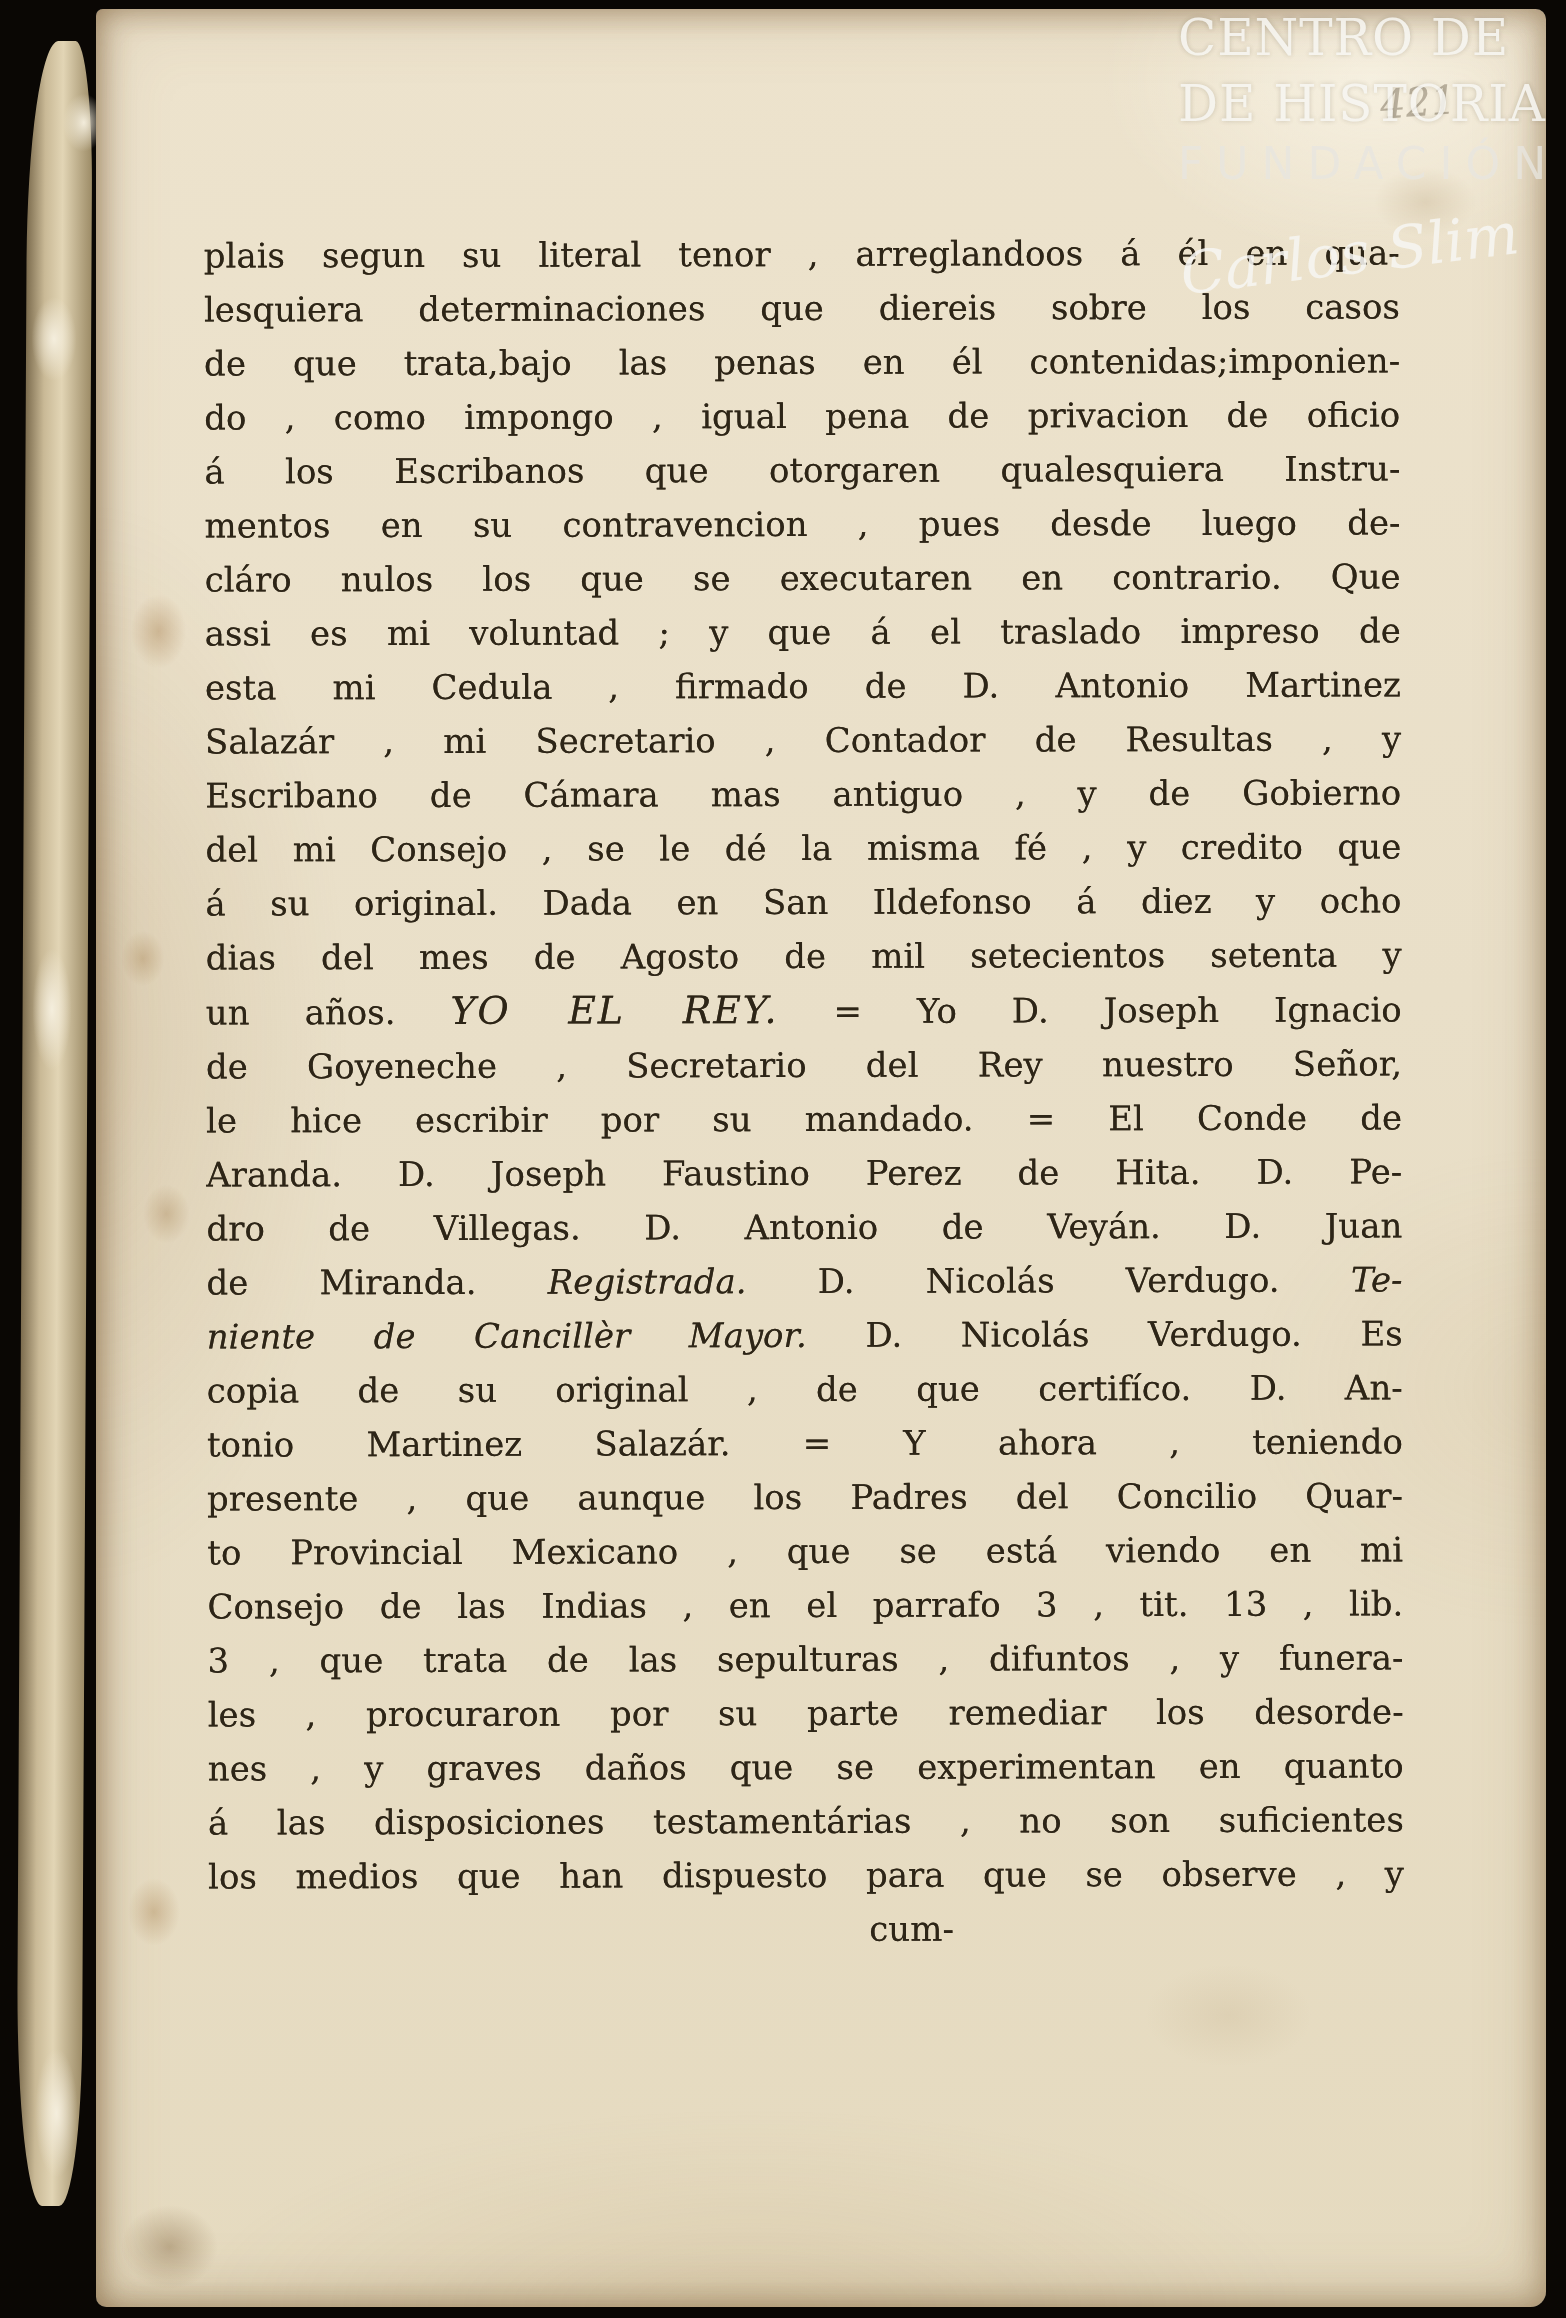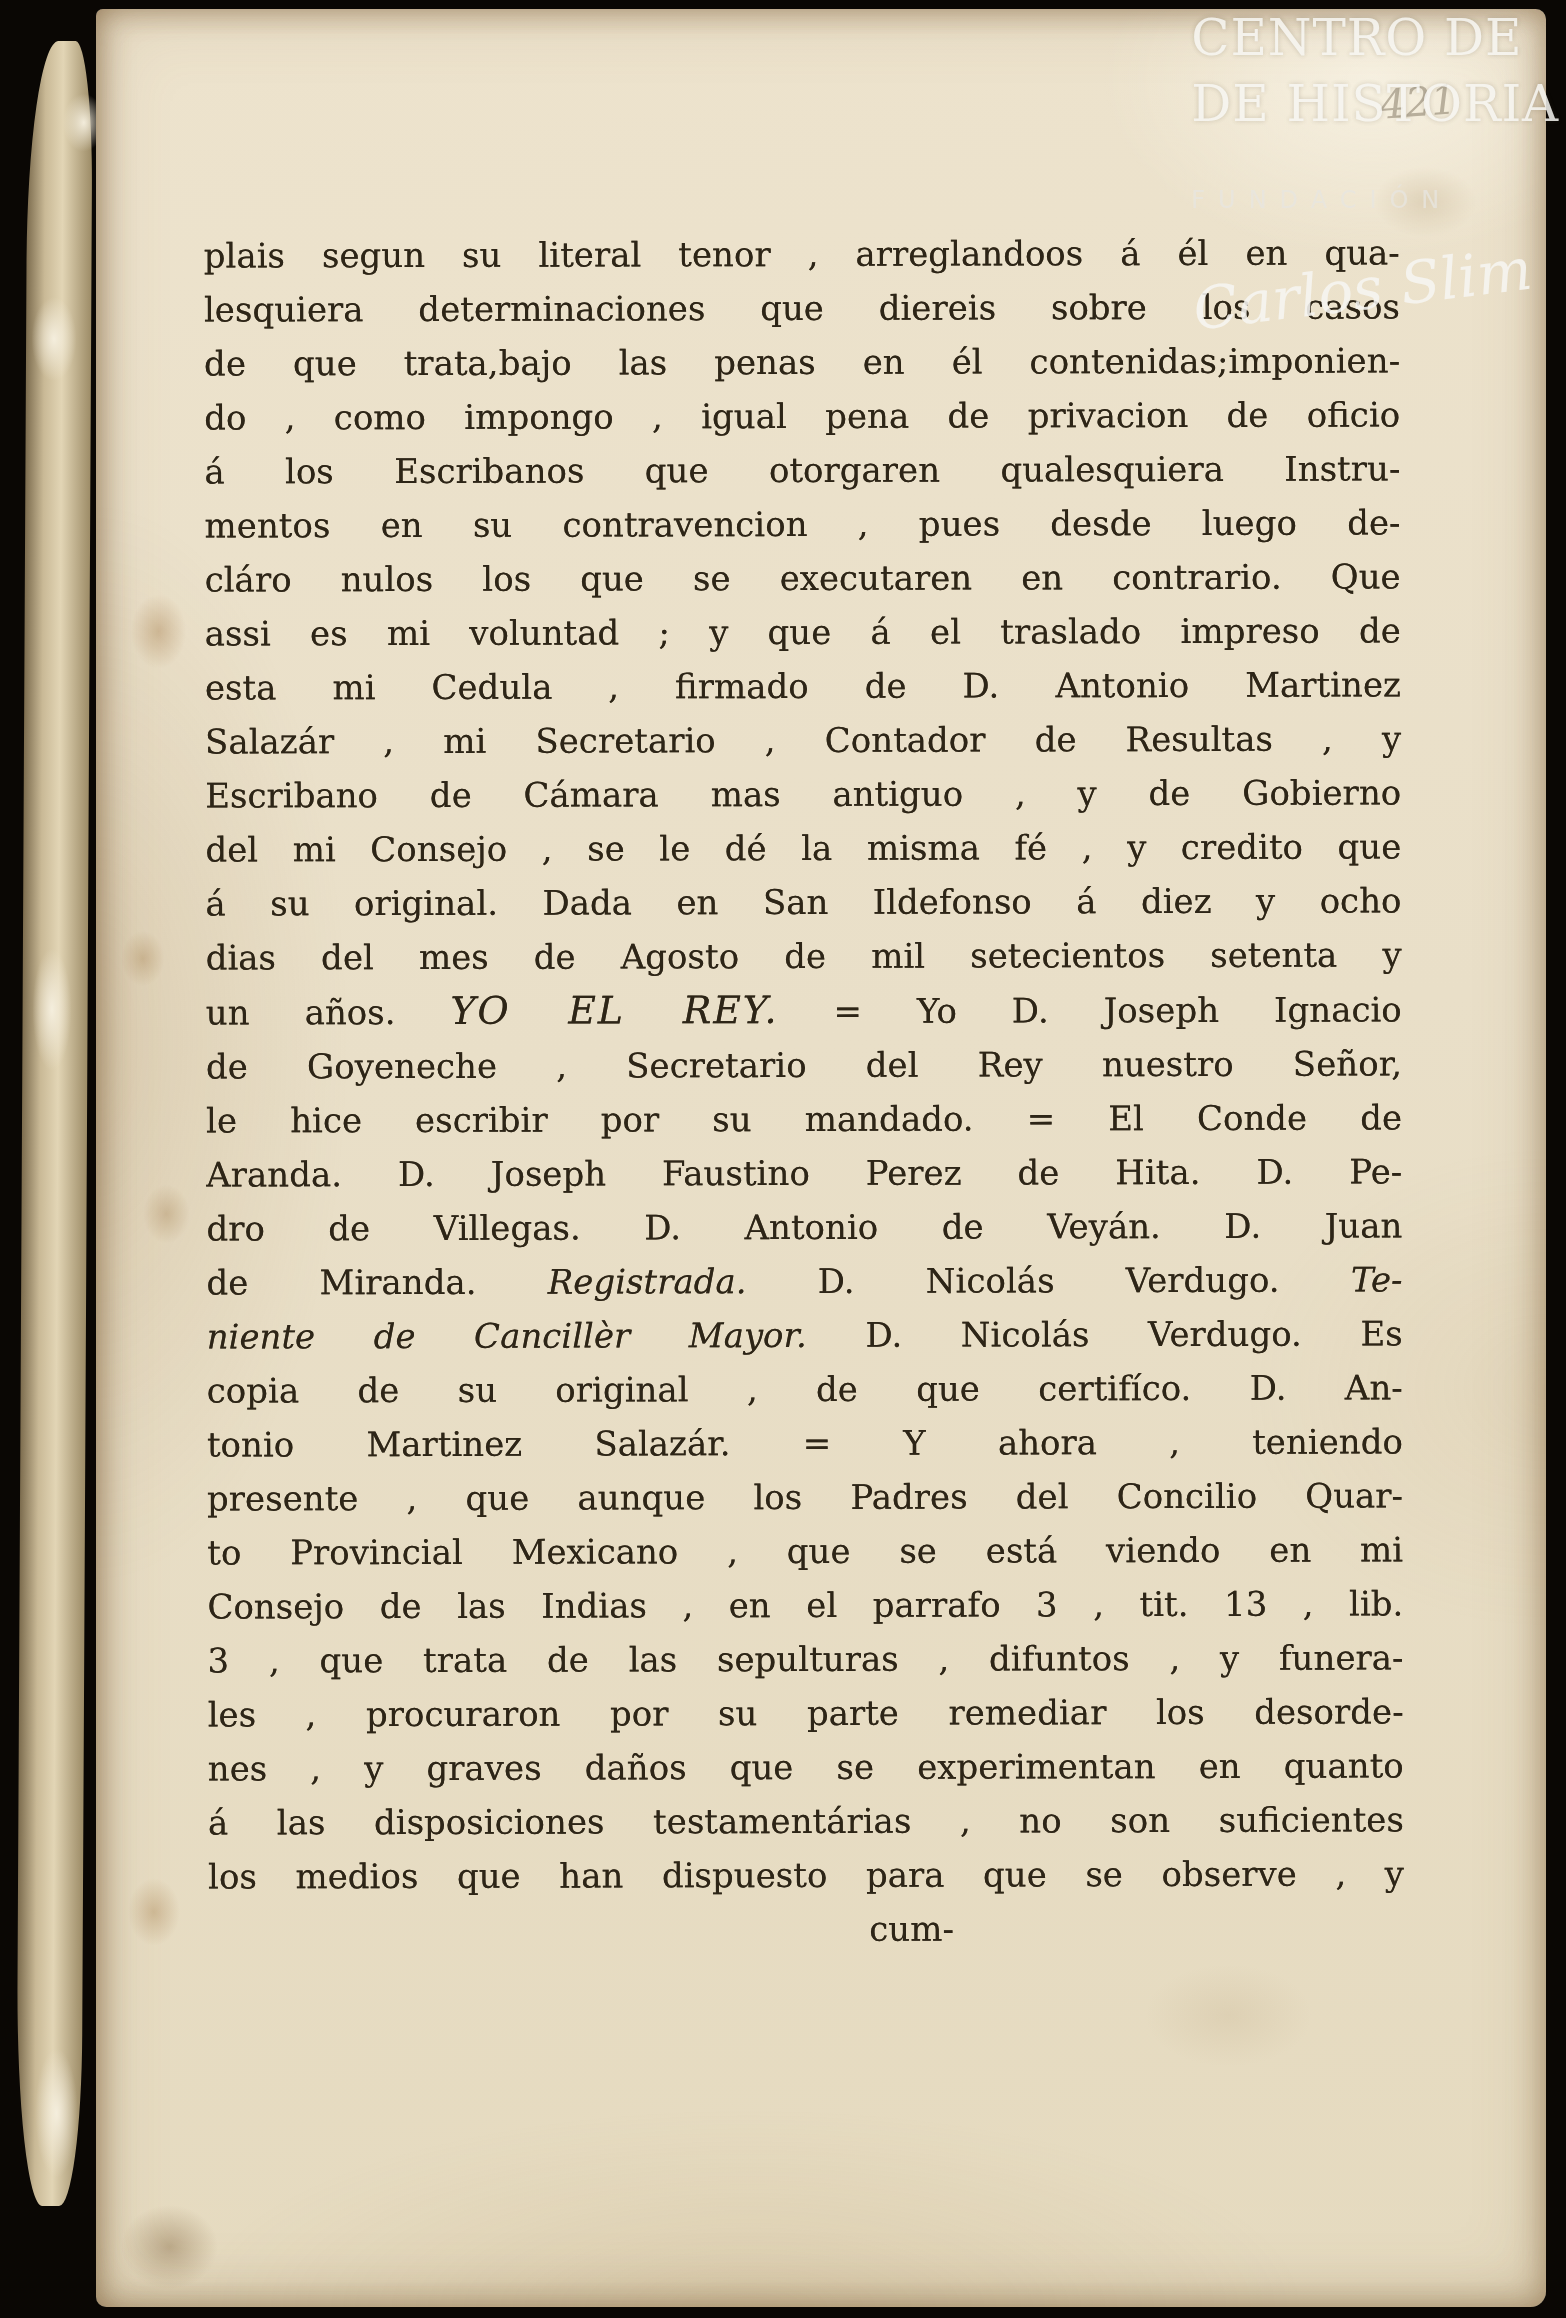--- a/index.html
+++ b/index.html
@@ -92,25 +92,24 @@
   .wm-serif{
     font-family:"DejaVu Serif","Liberation Serif",serif;
     font-size:50px;line-height:66px;
     letter-spacing:0.9px;
     color:var(--watermark,#f7f6f2);
     opacity:0.85;
     text-shadow:0 0 5.2px rgba(60,50,30,0.25);
   }
   .wm-foundation{
     font-family:"DejaVu Sans","Liberation Sans",sans-serif;
-    font-size:24px;line-height:53px;
+    font-size:44px;line-height:53px;
     letter-spacing:13px;
     color:#e8e6e0;
     opacity:0.78;
-    margin-top:37px;
   }
   .wm-signature{
     font-family:"DejaVu Serif","Liberation Serif",serif;
     font-style:italic;
     font-size:58px;line-height:77px;
     color:var(--watermark,#f7f6f2);
     opacity:0.88;
     transform:rotate(-7deg);
     transform-origin:right center;
     padding-right:24px;

